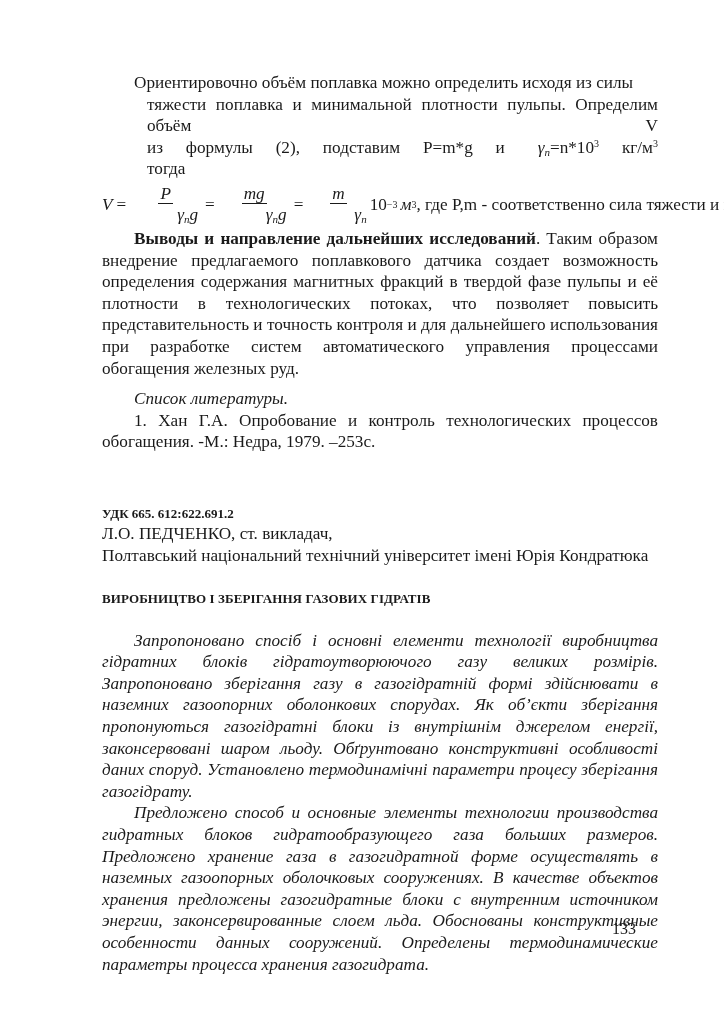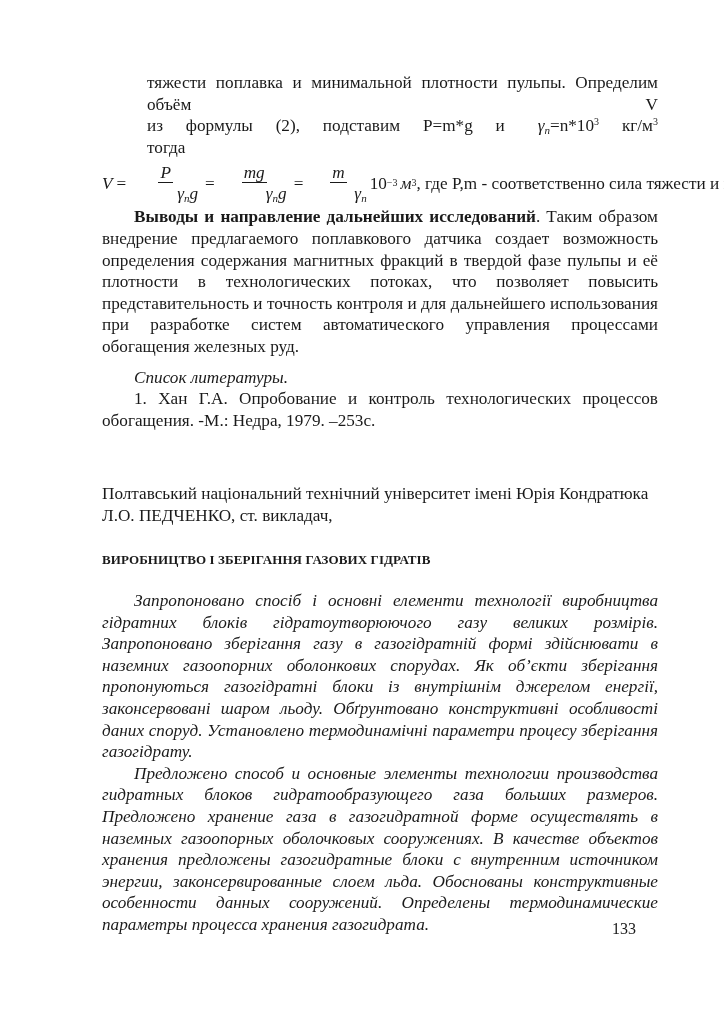--- a/index.html
+++ b/index.html
@@ -23,20 +23,23 @@
   .udk { font-weight: bold; font-size: 13px; line-height: 18px; }
   .title { font-weight: bold; font-size: 13px; margin-top: 22px; margin-bottom: 20px; letter-spacing: 0.1px; }
   .abstract p { font-style: italic; line-height: 21.6px; font-family: Liberation Serif, serif; }
   .page-number { position: absolute; left: 612px; top: 920px; font-size: 16px; }
 </style>
 </head>
 <body>
 
 <div class="page">
 
+  <p class="indent">
+    <span>Ориентировочно объём поплавка можно определить исходя из силы</span>
+  </p>
   <p class="spread"><span>тяжести поплавка и минимальной плотности пульпы. Определим объём V</span></p>
   <p class="spread" style="word-spacing: 18px;">
     <span>из формулы (2), подставим P=m*g и</span>
     <span class="it" style="margin-left:10px;">γ</span><sub>n</sub><span>=n*10</span><sup>3</sup>
     <span>кг/м</span><sup>3</sup>
     <span>тогда</span>
   </p>
 
   <div class="formula-line">
     <span class="it">V</span>
@@ -67,22 +70,23 @@
     <span class="bold">Выводы и направление дальнейших исследований</span><span>. Таким образом внедрение предлагаемого поплавкового датчика создает возможность определения содержания магнитных фракций в твердой фазе пульпы и её плотности в технологических потоках, что позволяет повысить представительность и точность контроля и для дальнейшего использования при разработке систем автоматического управления процессами обогащения железных руд.</span>
   </p>
 
   <div class="gap-lit"></div>
 
   <p class="indent it">Список литературы.</p>
   <p class="indent">1. Хан Г.А. Опробование и контроль технологических процессов обогащения. -М.: Недра, 1979. –253с.</p>
 
   <div class="gap-big"></div>
 
+  <div class="udk">УДК 665. 612:622.691.2</div>
+  <p>Л.О. ПЕДЧЕНКО, ст. викладач,</p>
   <p>Полтавський національний технічний університет імені Юрія Кондратюка</p>
-  <p>Л.О. ПЕДЧЕНКО, ст. викладач,</p>
 
   <div class="title">ВИРОБНИЦТВО І ЗБЕРІГАННЯ ГАЗОВИХ ГІДРАТІВ</div>
 
   <div class="abstract">
     <p class="indent">Запропоновано спосіб і основні елементи технології виробництва гідратних блоків гідратоутворюючого газу великих розмірів. Запропоновано зберігання газу в газогідратній формі здійснювати в наземних газоопорних оболонкових спорудах. Як об’єкти зберігання пропонуються газогідратні блоки із внутрішнім джерелом енергії, законсервовані шаром льоду. Обґрунтовано конструктивні особливості даних споруд. Установлено термодинамічні параметри процесу зберігання газогідрату.</p>
     <p class="indent">Предложено способ и основные элементы технологии производства гидратных блоков гидратообразующего газа больших размеров. Предложено хранение газа в газогидратной форме осуществлять в наземных газоопорных оболочковых сооружениях. В качестве объектов хранения предложены газогидратные блоки с внутренним источником энергии, законсервированные слоем льда. Обоснованы конструктивные особенности данных сооружений. Определены термодинамические параметры процесса хранения газогидрата.</p>
   </div>
 </div>
 
 <div class="page-number">133</div>

